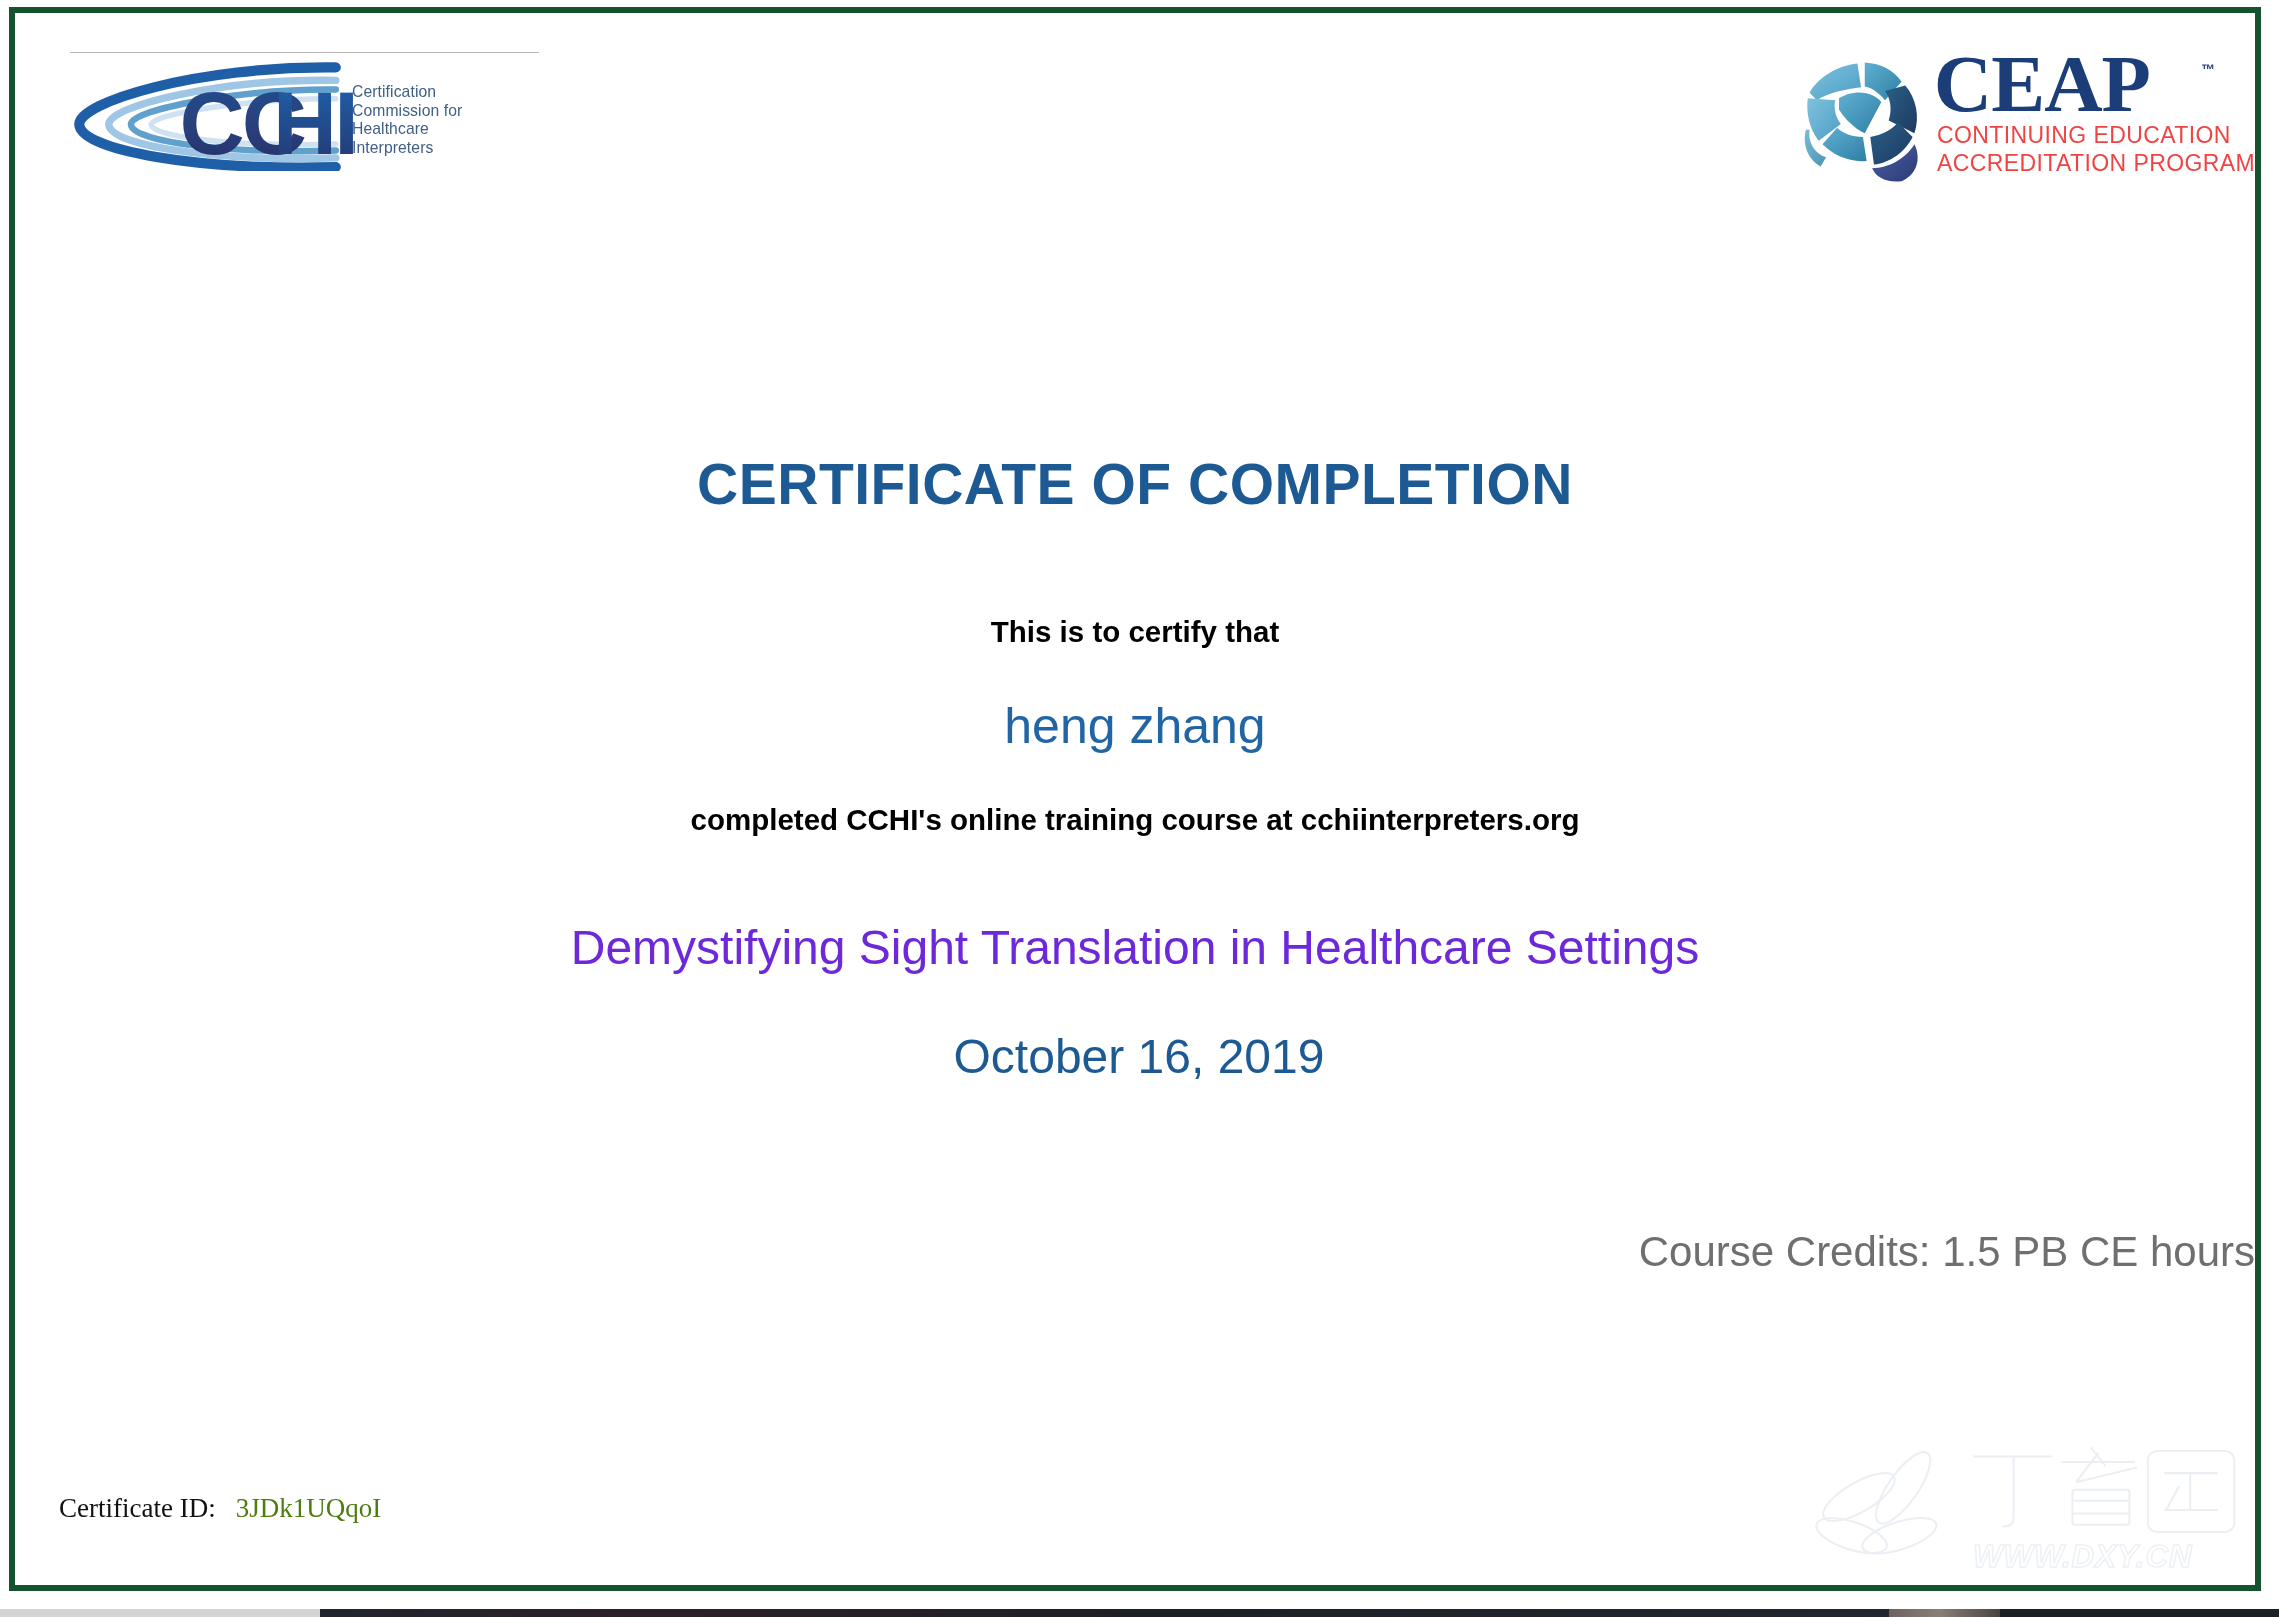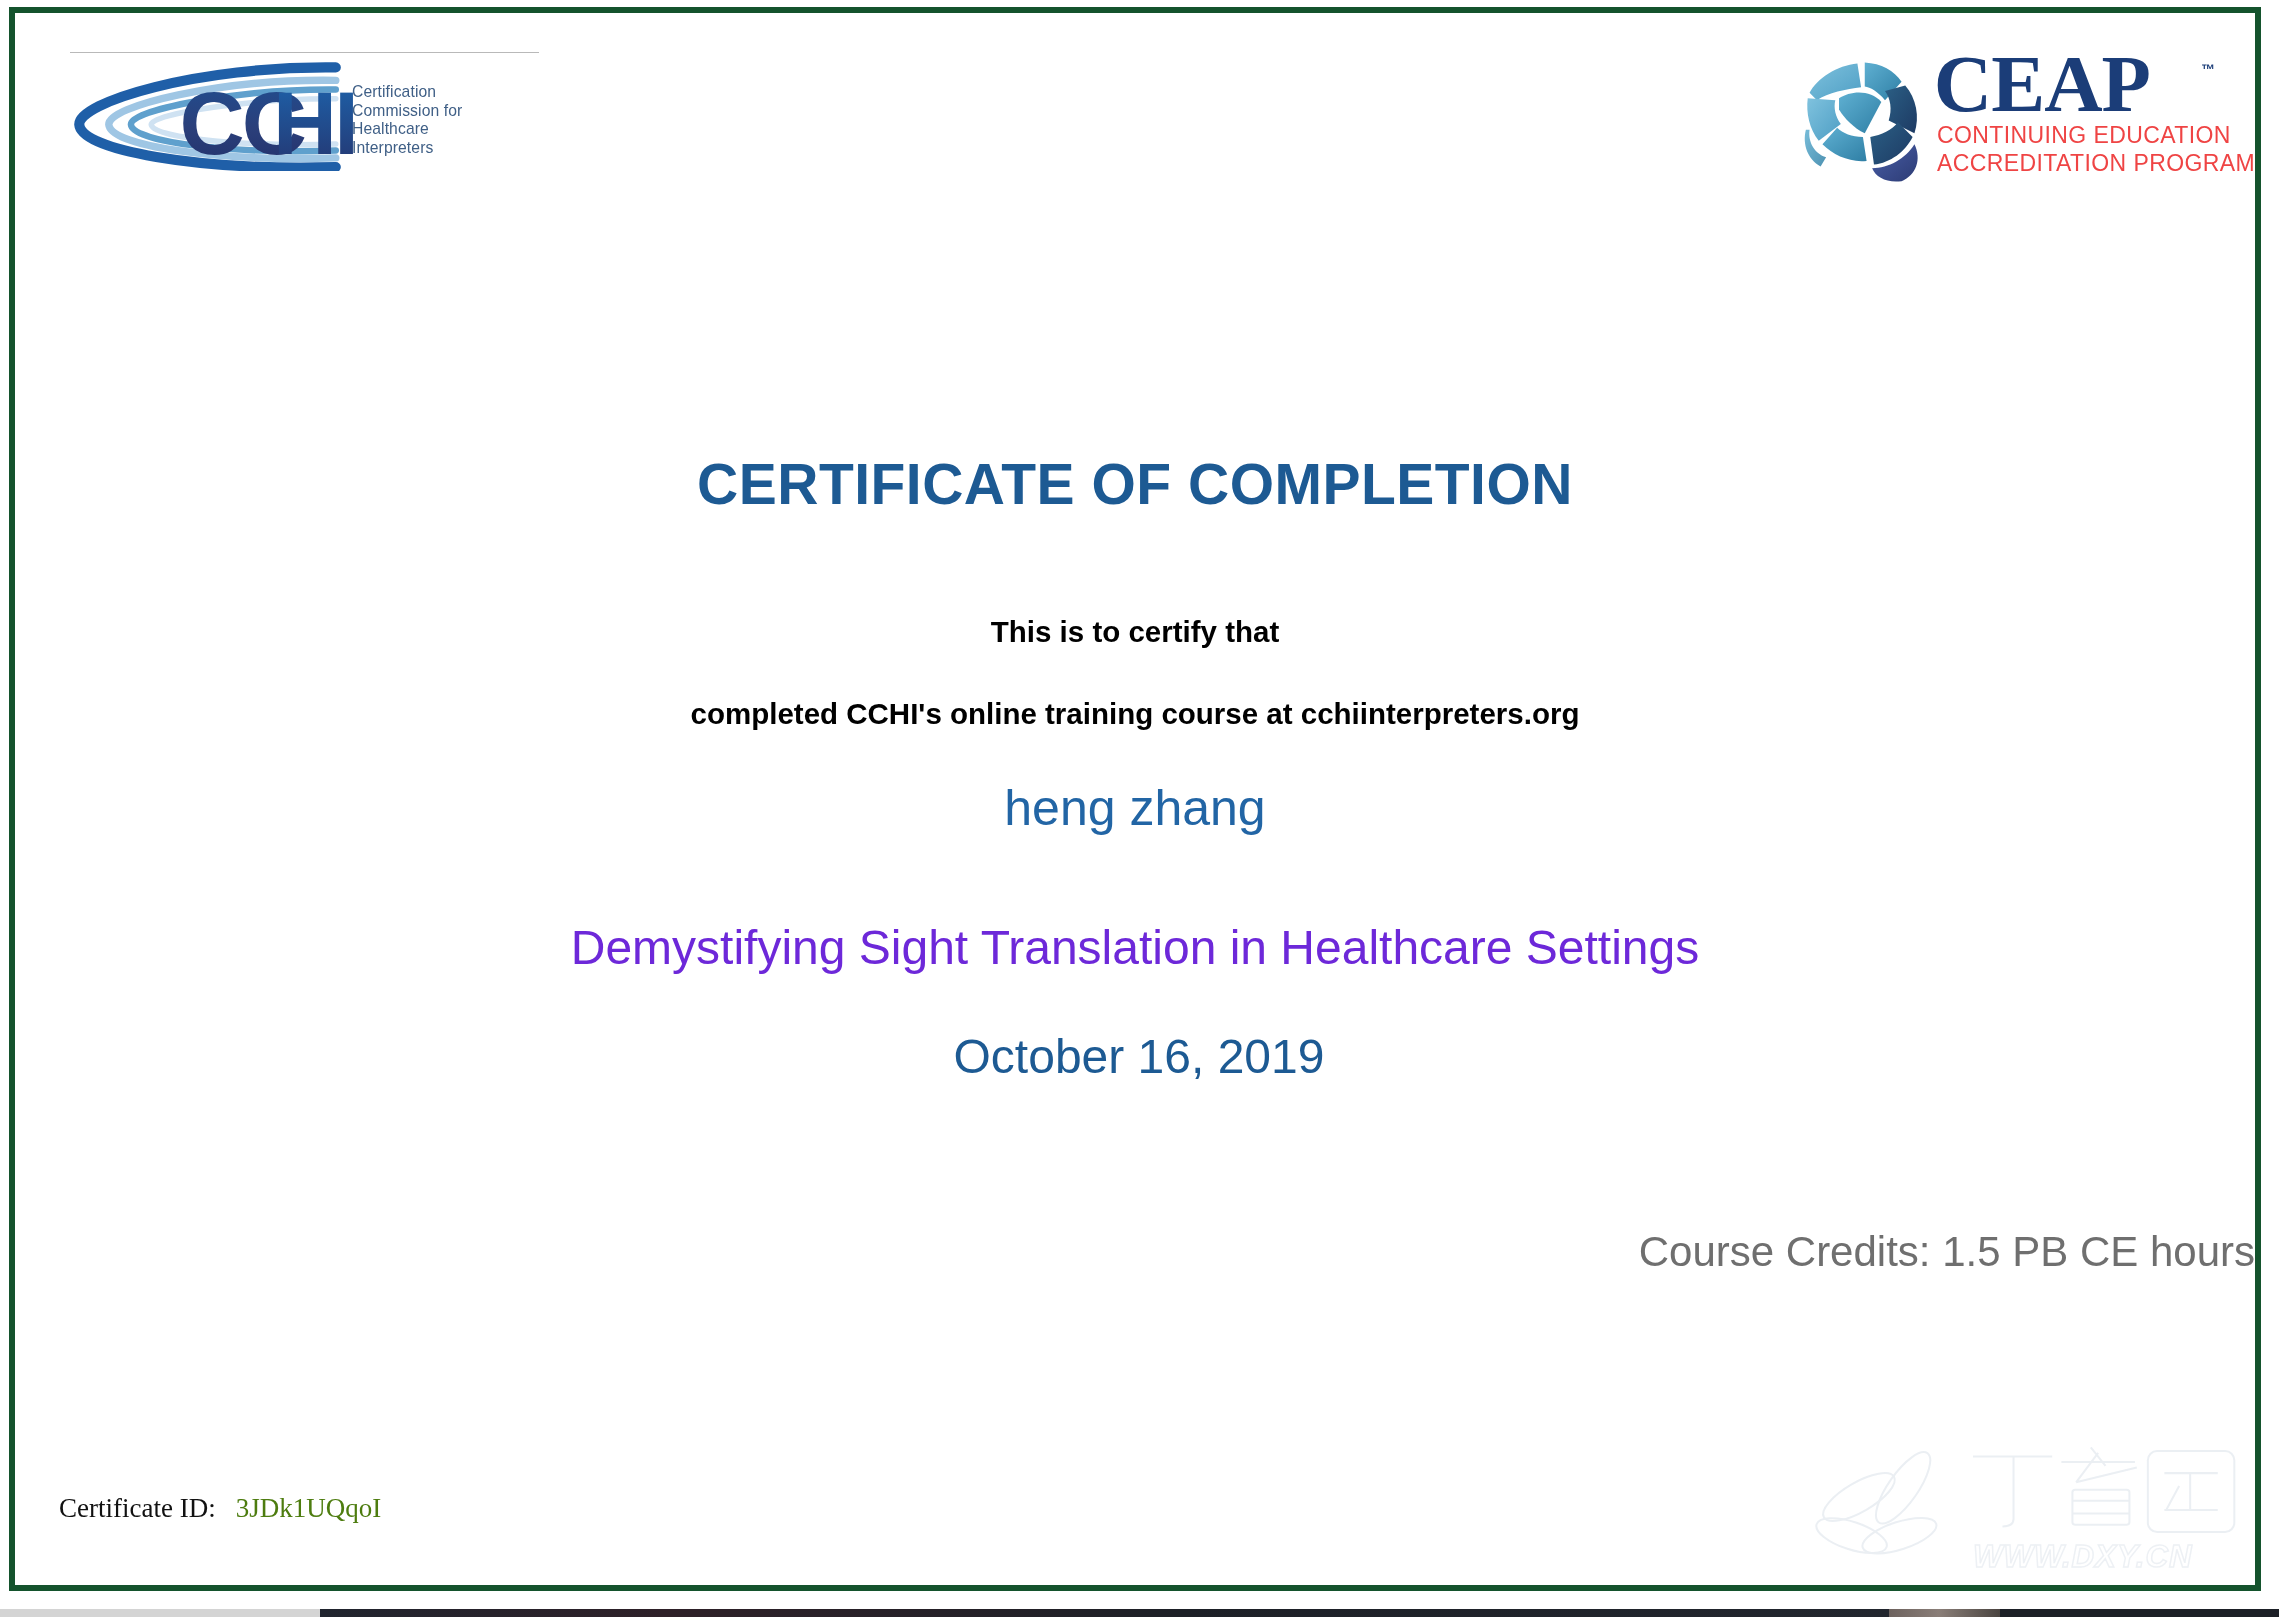--- a/index.html
+++ b/index.html
@@ -306,22 +306,22 @@
       </svg>
       <span id="ceap-tm">™</span>
 
       <div class="ceap-sub" id="ceap-sub1">CONTINUING EDUCATION</div>
       <div class="ceap-sub" id="ceap-sub2">ACCREDITATION PROGRAM</div>
     </div>
 
     <div id="body-block">
       <h1 id="cert-title">CERTIFICATE OF COMPLETION</h1>
       <div id="certify-line">This is to certify that</div>
+      <div id="recipient-name">heng zhang</div>
       <div id="completed-line">completed CCHI's online training course at cchiinterpreters.org</div>
-      <div id="recipient-name">heng zhang</div>
       <div id="course-title">Demystifying Sight Translation in Healthcare Settings</div>
       <div id="course-date">October 16, 2019</div>
       <div id="course-credits">Course Credits: 1.5 PB CE hours</div>
     </div>
 
     <div id="cert-id">
       <span id="cert-id-label">Certificate ID:</span><span id="cert-id-value">3JDk1UQqoI</span>
     </div>
 
     <svg id="watermark" viewBox="0 0 470 150">

